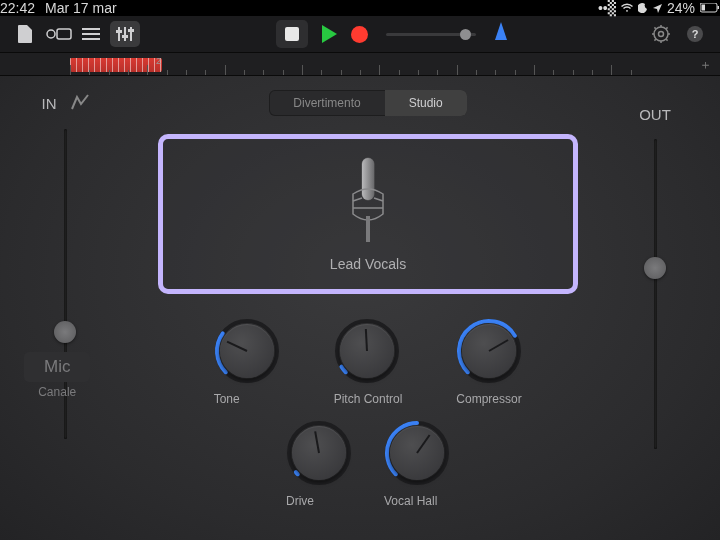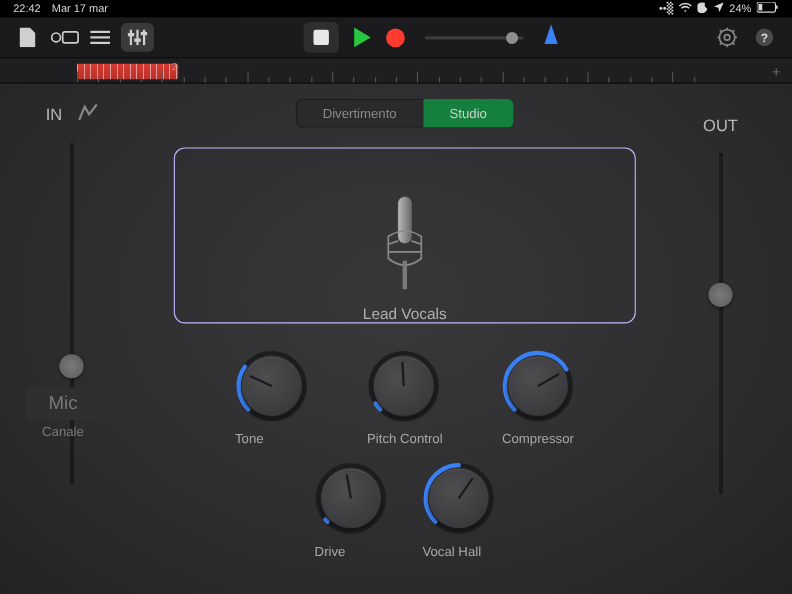--- a/index.html
+++ b/index.html
@@ -1,17 +1,17 @@
 <!DOCTYPE html>
 <html><head>
 <meta charset="utf-8">
 <style>
 *{margin:0;padding:0;box-sizing:border-box;font-family:-apple-system,Helvetica,Arial,sans-serif;-webkit-font-smoothing:antialiased}
 body{width:720px;height:540px;background:radial-gradient(ellipse at center,#3a3a3c 0%,#2b2b2d 70%,#232325 100%);overflow:hidden;color:#9a9a9c}
-.status-bar{height:16px;display:flex;align-items:center;justify-content:space-between;padding:0 12px;font-size:10px;color:#d8d8d8;background:#000}
+.status-bar{height:16px;display:flex;align-items:center;justify-content:space-between;padding:0 0;font-size:14px;color:#d8d8d8;background:#000}
 .status-left{display:flex;gap:10px}
 .status-right{display:flex;align-items:center;gap:5px}
 .toolbar{height:36px;background:#1b1b1d;display:flex;align-items:center;padding:0 10px;gap:4px}
 .tb-btn{height:26px;min-width:30px;display:flex;align-items:center;justify-content:center;border-radius:4px;color:#cfcfd1}
 .tb-group{display:flex;gap:2px}
 .tb-spacer{flex:1}
 .transport{display:flex;align-items:center;gap:14px}
 .t-stop{width:14px;height:14px;background:#e8e8e8;border-radius:2px}
 .t-play{width:0;height:0;border-left:15px solid #28c941;border-top:9px solid transparent;border-bottom:9px solid transparent}
 .t-rec{width:17px;height:17px;background:#ff3b30;border-radius:50%}
@@ -32,22 +32,22 @@
 .io-head{display:flex;align-items:center;gap:14px;color:#b8b8ba;font-size:15px;font-weight:300;margin-bottom:16px}
 .slider-track{width:3px;height:310px;background:#222;border-radius:2px;position:relative;box-shadow:inset 0 0 2px #000}
 .slider-thumb{position:absolute;width:22px;height:22px;border-radius:50%;background:radial-gradient(#7a7a7c,#5a5a5c);left:-10px;box-shadow:0 1px 3px rgba(0,0,0,.5)}
 .bottom-panel{position:absolute;bottom:0;left:0;right:0;height:56px;display:flex;justify-content:space-between;padding:0 24px 8px}
 .bottom-side{display:flex;flex-direction:column;align-items:center;gap:3px}
 .chip{background:#2f2f31;color:#7a7a7c;padding:5px 20px;border-radius:5px;font-size:17px}
 .sub-label{font-size:12px;color:#7a7a7c}
 .center{position:absolute;left:150px;right:134px;top:14px;display:flex;flex-direction:column;align-items:center}
 .seg{display:flex;background:#2a2a2c;border-radius:6px;overflow:hidden;height:26px;box-shadow:inset 0 0 0 1px rgba(0,0,0,.3)}
 .seg-item{padding:0 24px;display:flex;align-items:center;font-size:12px;color:#888}
-.seg-item.active{background:#15803d;color:#cfcfd1}
-.preset-box{margin-top:18px;width:420px;height:160px;border:1px solid #c4b5fd;border-radius:10px;display:flex;flex-direction:column;align-items:center;justify-content:flex-end;gap:10px;background:rgba(50,50,52,.3)}
+.seg-item.active{background:#404040;color:#cfcfd1}
+.preset-box{margin-top:18px;width:420px;height:160px;border:5px solid #c4b5fd;border-radius:10px;display:flex;flex-direction:column;align-items:center;justify-content:center;gap:10px;background:rgba(50,50,52,.3)}
 .mic-icon{display:flex;flex-direction:column;align-items:center}
 .preset-label{font-size:14px;color:#b0b0b2}
 .knobs-row{display:flex;gap:54px;margin-top:24px}
 .knobs-row2{display:flex;gap:32px;margin-top:14px}
 .knob-wrap{display:flex;flex-direction:column;align-items:flex-start;gap:8px}
 .knob{width:66px;height:66px;position:relative}
 .knob svg{position:absolute;inset:0}
 .knob-body{position:absolute;inset:6px;border-radius:50%;background:radial-gradient(circle at 40% 35%,#4e4e50,#333336);box-shadow:0 2px 5px rgba(0,0,0,.6),inset 0 1px 1px rgba(255,255,255,.08)}
 .knob-pointer{position:absolute;left:50%;top:50%;width:2px;height:22px;background:#1a1a1c;transform-origin:50% 0}
 .knob-label{font-size:12px;color:#a8a8aa}

